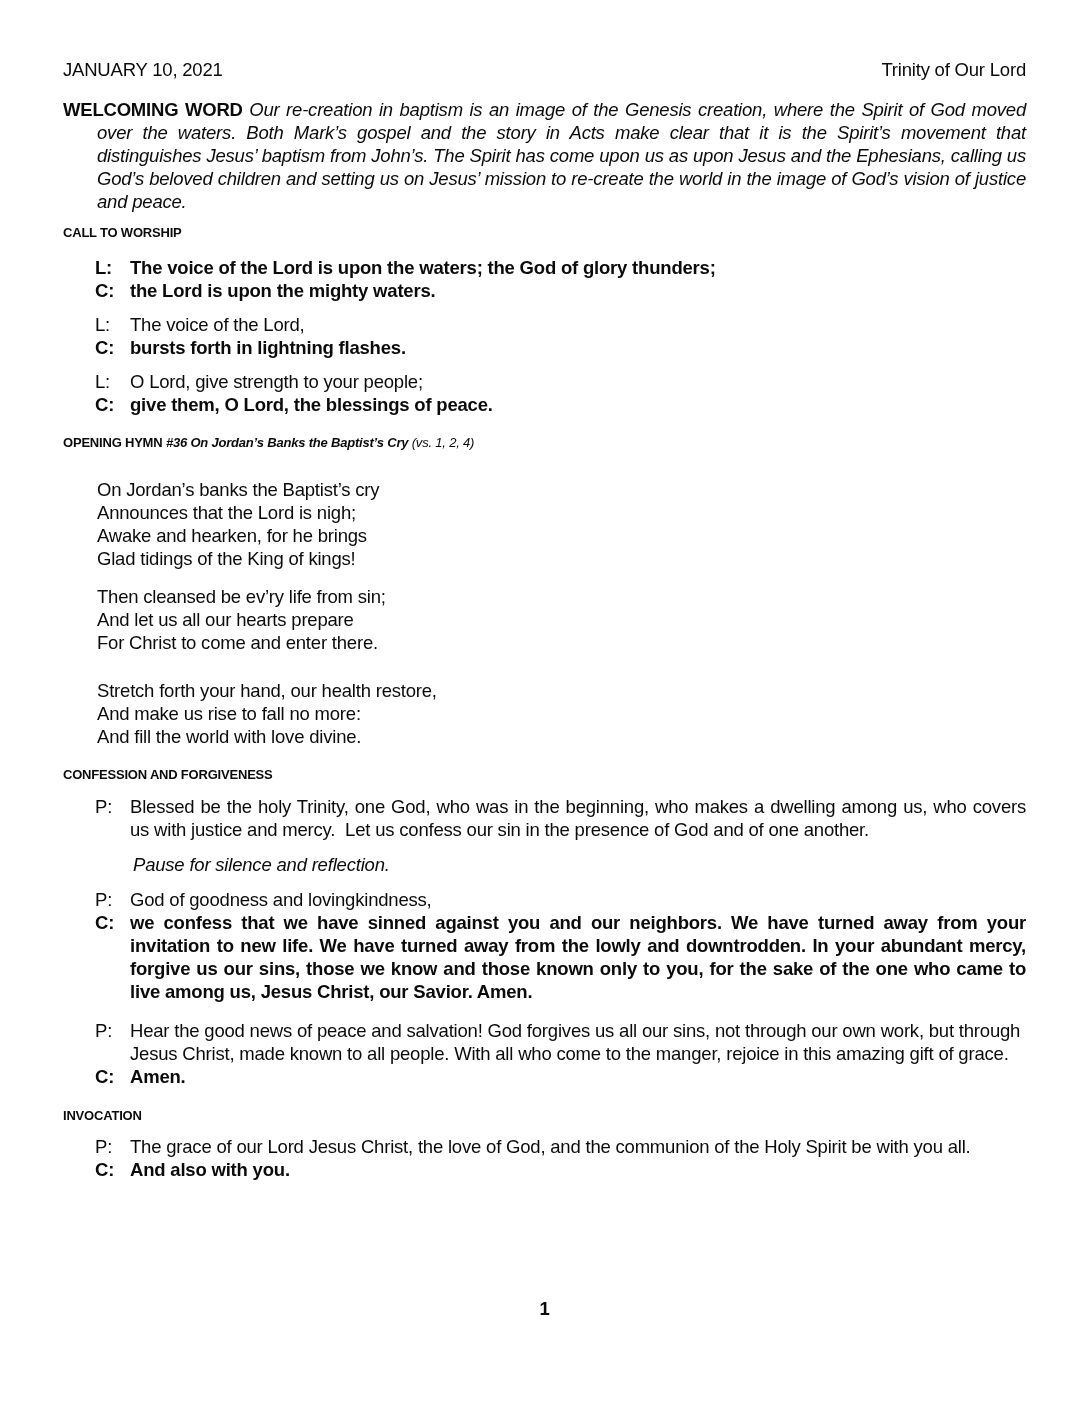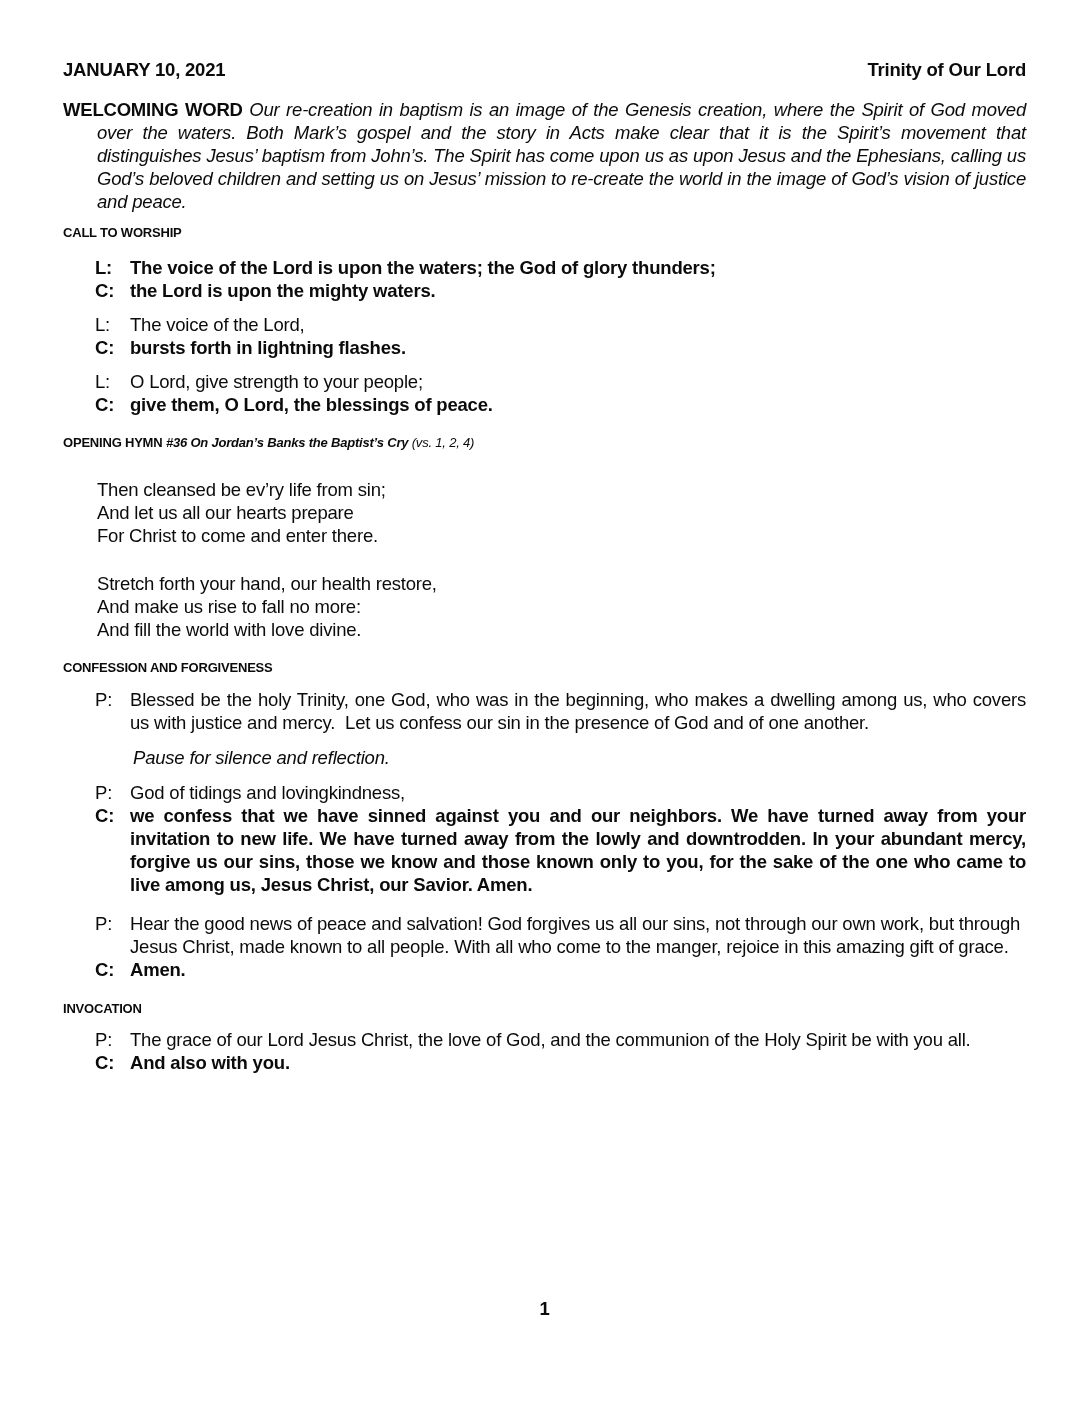--- a/index.html
+++ b/index.html
@@ -19,21 +19,21 @@
     font-size: 18.5px;
     line-height: 23px;
     letter-spacing: -0.2px;
     color: #0b0b0b;
     background: #ffffff;
   }
   .doc-header {
     display: flex;
     justify-content: space-between;
     align-items: baseline;
-    font-weight: 700;
+    font-weight: 400;
     margin-bottom: 17px;
     gap: 36px;
   }
   .section-heading {
     margin: 0 0 12px 0;
     font-size: 13px;
     font-weight: 700;
     line-height: 23px;
   }
   .hang {
@@ -130,20 +130,26 @@
       <span class="txt">give them, O Lord, the blessings of peace.</span>
     </div>
   </div>
 
   <h2 class="section-heading hymn-heading">
     <span>OPENING HYMN</span>
     <span class="italic">#36 On Jordan’s Banks the Baptist’s Cry</span>
     <span class="italic" style="font-weight:400">(vs. 1, 2, 4)</span>
   </h2>
 
+  <div class="verse">
+    <span class="verse-line">On Jordan’s banks the Baptist’s cry</span>
+    <span class="verse-line">Announces that the Lord is nigh;</span>
+    <span class="verse-line">Awake and hearken, for he brings</span>
+    <span class="verse-line">Glad tidings of the King of kings!</span>
+  </div>
 
   <div class="verse gap-large">
     <span class="verse-line">Then cleansed be ev’ry life from sin;</span>
     <span class="verse-line">And let us all our hearts prepare</span>
     <span class="verse-line">For Christ to come and enter there.</span>
   </div>
 
   <div class="verse gap-end">
     <span class="verse-line">Stretch forth your hand, our health restore,</span>
     <span class="verse-line">And make us rise to fall no more:</span>
@@ -154,21 +160,21 @@
 
   <div class="liturgy-line mb12">
     <span class="lbl">P:</span>
     <span class="txt justify">Blessed be the holy Trinity, one God, who was in the beginning, who makes a dwelling among us, who covers us with justice and mercy.&nbsp; Let us confess our sin in the presence of God and of one another.</span>
   </div>
 
   <div class="rubric">Pause for silence and reflection.</div>
 
   <div class="liturgy-line mb0">
     <span class="lbl">P:</span>
-    <span class="txt">God of tidings and lovingkindness,</span>
+    <span class="txt">God of goodness and lovingkindness,</span>
   </div>
 
   <div class="liturgy-line bold mb16">
     <span class="lbl">C:</span>
     <span class="txt justify">we confess that we have sinned against you and our neighbors. We have turned away from your invitation to new life. We have turned away from the lowly and downtrodden. In your abundant mercy, forgive us our sins, those we know and those known only to you, for the sake of the one who came to live among us, Jesus Christ, our Savior. Amen.</span>
   </div>
 
   <div class="liturgy-line mb0">
     <span class="lbl">P:</span>
     <span class="txt">Hear the good news of peace and salvation! God forgives us all our sins, not through our own work, but through Jesus Christ, made known to all people. With all who come to the manger, rejoice in this amazing gift of grace.</span>

